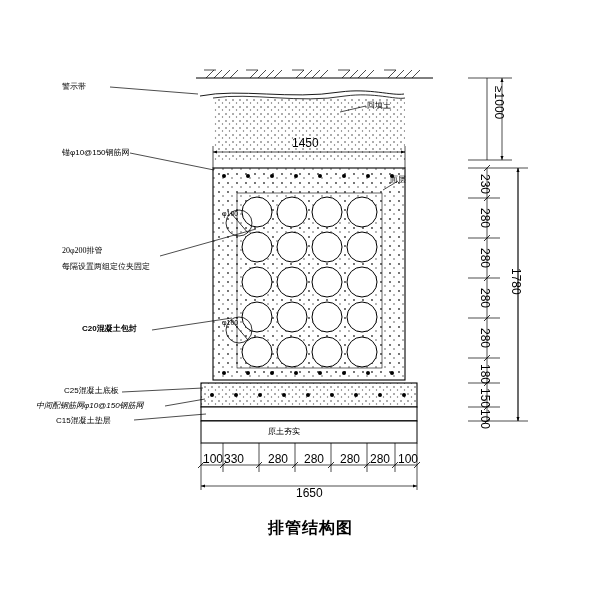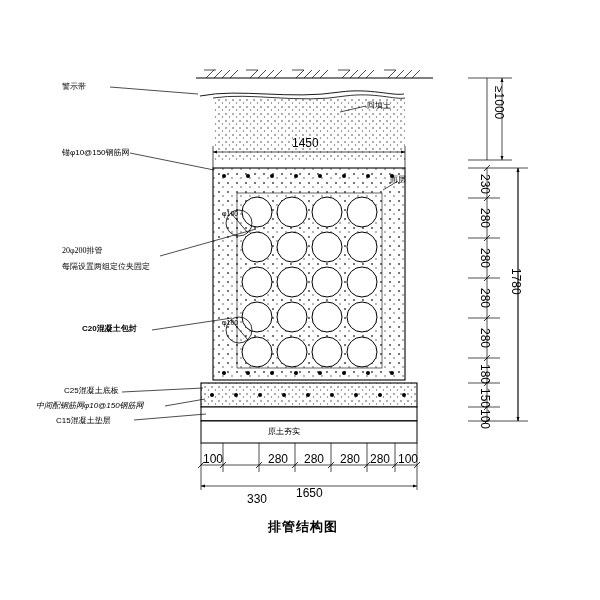--- a/index.html
+++ b/index.html
@@ -34,21 +34,21 @@
     font-size: 12px;
     line-height: 9px;
     white-space: nowrap;
   }
   .vert {
     writing-mode: vertical-rl;
     text-orientation: mixed;
   }
   .title {
     position: absolute;
-    font-size: 13px;
+    font-size: 16px;
     font-weight: bold;
     letter-spacing: 1px;
     white-space: nowrap;
   }
   svg { position: absolute; left: 0; top: 0; }
 </style>
 </head>
 <body>
 
 <div id="stage">
@@ -255,21 +255,21 @@
   <div class="lbl" style="left:56px; top:416px;">C15混凝土垫层</div>
   <div class="lbl" style="left:268px; top:427px;">原土夯实</div>
 
   <div class="lbl small" style="left:222px; top:209px;">φ100</div>
   <div class="lbl small" style="left:222px; top:318px;">φ100</div>
 
   <div class="dim" style="left:292px; top:139px;">1450</div>
   <div class="dim" style="left:296px; top:489px;">1650</div>
 
   <div class="dim" style="left:203px; top:455px;">100</div>
-  <div class="dim" style="left:247px; top:455px;margin-top:40px;">330</div>
+  <div class="dim" style="left:224px; top:455px;">330</div>
   <div class="dim" style="left:268px; top:455px;">280</div>
   <div class="dim" style="left:304px; top:455px;">280</div>
   <div class="dim" style="left:340px; top:455px;">280</div>
   <div class="dim" style="left:370px; top:455px;">280</div>
   <div class="dim" style="left:398px; top:455px;">100</div>
 
   <div class="dim vert" style="left:494px; top:86px;">≥1000</div>
   <div class="dim vert" style="left:511px; top:268px;">1780</div>
 
   <div class="dim vert" style="left:480px; top:174px;">230</div>

